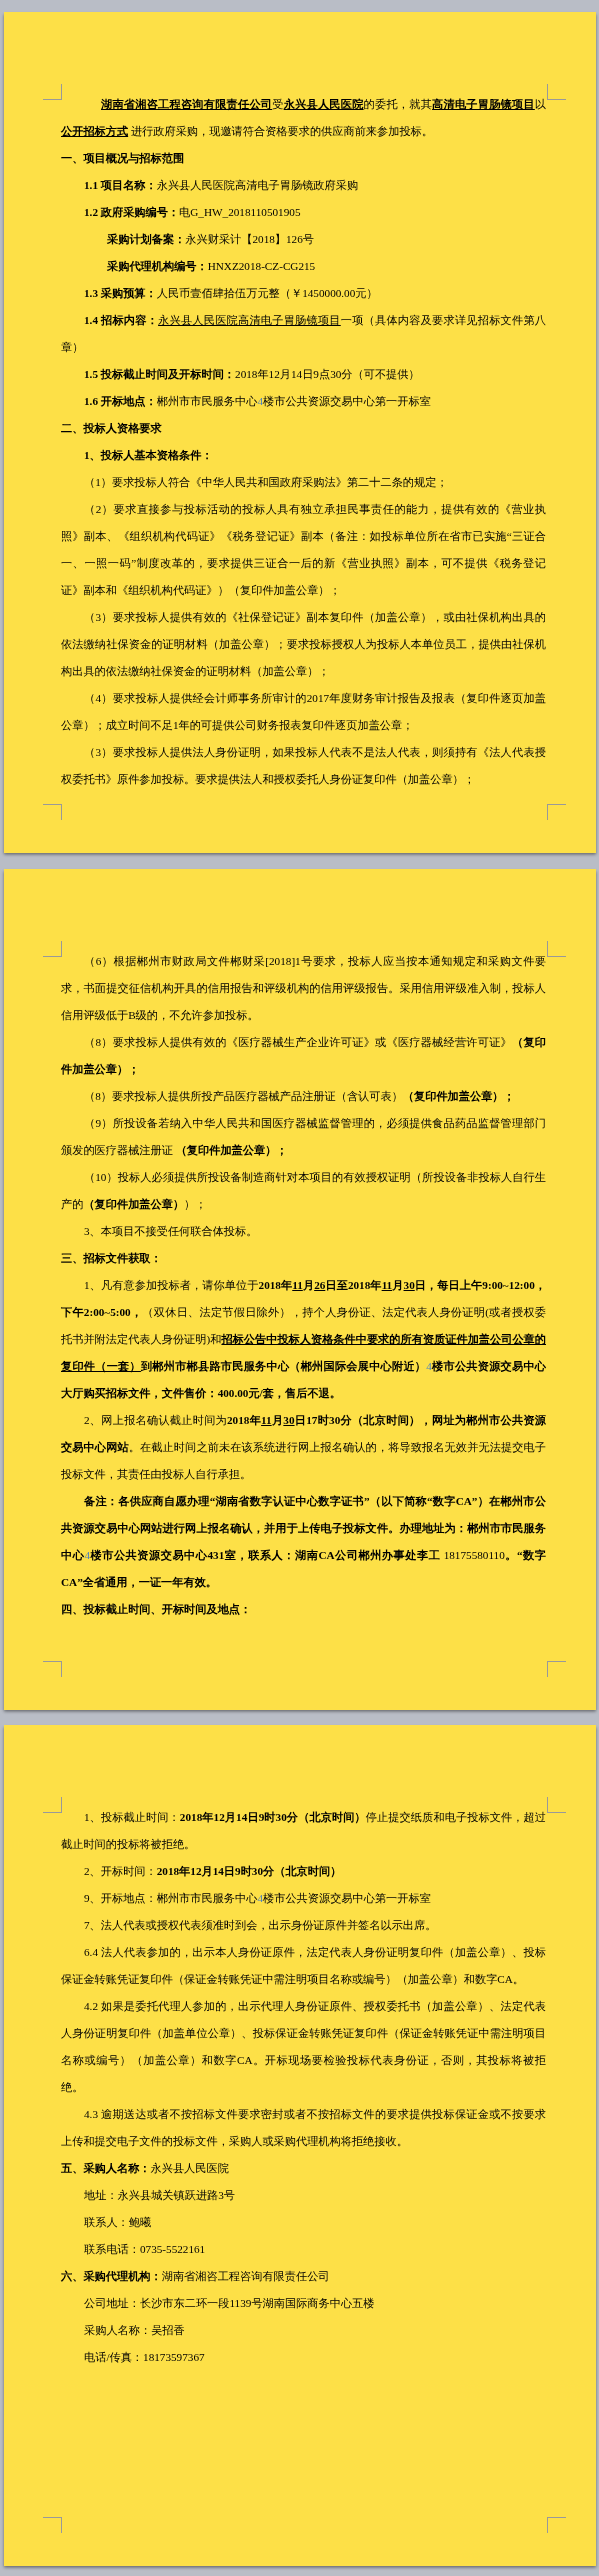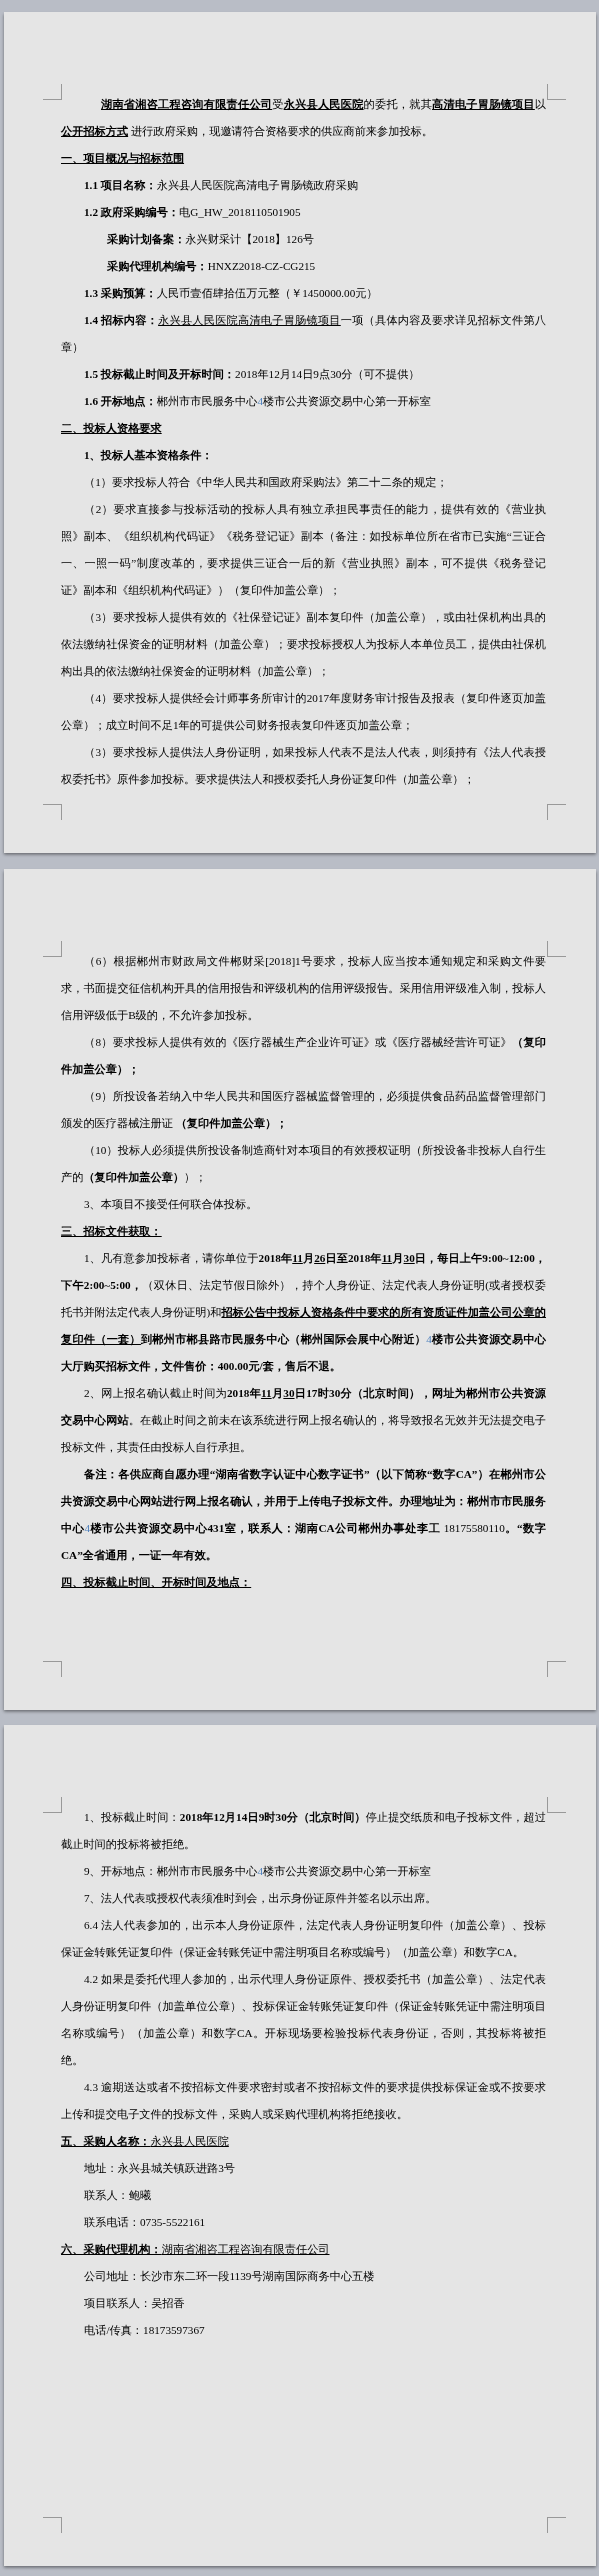--- a/index.html
+++ b/index.html
@@ -6,39 +6,39 @@
   body{
     width:600px;
     background:#b9bdc6;
     padding-top:12px;
     font-family:"Liberation Serif","DejaVu Serif",serif;
   }
   .page{
     width:592px;
     height:841px;
     margin:0 auto 15.7px auto;
-    background:#e5e5e5;
+    background:#fde047;
     position:relative;
     box-shadow:0 1.5px 3px rgba(0,0,0,0.45);
   }
   .content{
     position:absolute;
     left:57px;
     top:79px;
     width:485px;
     font-size:11.2px;
     line-height:27px;
     color:#000;
     text-align:justify;
   }
   .content p{margin:0;padding:0;}
   .b{font-weight:bold;}
   .u{text-decoration:underline;}
   .c{color:#4f81bd;}
-  .p0{text-indent:0;text-decoration:underline;}
+  .p0{text-indent:0;}
   .p2{text-indent:23px;font-family:Liberation Serif, serif;}
   .p4{text-indent:46px;}
   .pi{text-indent:40px;}
   .mark{position:absolute;width:18px;height:15px;}
   .m-tl{left:39px;top:72px;border-right:0.7px solid #999;border-bottom:0.7px solid #999;}
   .m-tr{left:543px;top:72px;border-left:0.7px solid #999;border-bottom:0.7px solid #999;}
   .m-bl{left:39px;top:792px;border-right:0.7px solid #999;border-top:0.7px solid #999;}
   .m-br{left:543px;top:792px;border-left:0.7px solid #999;border-top:0.7px solid #999;}
 </style>
 </head>
@@ -71,46 +71,48 @@
 </div>
 
 <div class="page">
   <div class="mark m-tl"></div>
   <div class="mark m-tr"></div>
   <div class="mark m-bl"></div>
   <div class="mark m-br"></div>
   <div class="content">
       <p class="p2"><span>（6）根据郴州市财政局文件郴财采[2018]1号要求，投标人应当按本通知规定和采购文件要求，书面提交征信机构开具的信用报告和评级机构的信用评级报告。采用信用评级准入制，投标人信用评级低于B级的，不允许参加投标。</span></p>
       <p class="p2"><span>（8）要求投标人提供有效的《医疗器械生产企业许可证》或《医疗器械经营许可证》</span><span class="b">（复印件加盖公章）；</span></p>
+      <p class="p2"><span>（8）要求投标人提供所投产品医疗器械产品注册证（含认可表）</span><span class="b">（复印件加盖公章）；</span></p>
       <p class="p2"><span>（9）所投设备若纳入中华人民共和国医疗器械监督管理的，必须提供食品药品监督管理部门颁发的医疗器械注册证 </span><span class="b">（复印件加盖公章）；</span></p>
       <p class="p2"><span>（10）投标人必须提供所投设备制造商针对本项目的有效授权证明（所投设备非投标人自行生产的</span><span class="b">（复印件加盖公章）</span><span>）；</span></p>
       <p class="p2"><span>3、本项目不接受任何联合体投标。</span></p>
       <p class="p0"><span class="b">三、招标文件获取：</span></p>
       <p class="p2"><span>1、凡有意参加投标者，请你单位于</span><span class="b">2018年</span><span class="b u">11</span><span class="b">月</span><span class="b u">26</span><span class="b">日至2018年</span><span class="b u">11</span><span class="b">月</span><span class="b u">30</span><span class="b">日，每日上午9:00~12:00，下午2:00~5:00，</span><span>（双休日、法定节假日除外），持个人身份证、法定代表人身份证明(或者授权委托书并附法定代表人身份证明)和</span><span class="b u">招标公告中投标人资格条件中要求的所有资质证件加盖公司公章的复印件（一套）</span><span class="b">到郴州市郴县路市民服务中心（郴州国际会展中心附近）</span><span class="c">4</span><span class="b">楼市公共资源交易中心大厅购买招标文件，文件售价：400.00元/套，售后不退。</span></p>
       <p class="p2"><span>2、网上报名确认截止时间为</span><span class="b">2018年</span><span class="b u">11</span><span class="b">月</span><span class="b u">30</span><span class="b">日17时30分（北京时间），网址为郴州市公共资源交易中心网站</span><span>。在截止时间之前未在该系统进行网上报名确认的，将导致报名无效并无法提交电子投标文件，其责任由投标人自行承担。</span></p>
       <p class="p2"><span class="b">备注：各供应商自愿办理“湖南省数字认证中心数字证书”（以下简称“数字CA”）在郴州市公共资源交易中心网站进行网上报名确认，并用于上传电子投标文件。办理地址为：郴州市市民服务中心</span><span class="c">4</span><span class="b">楼市公共资源交易中心431室，联系人：湖南CA公司郴州办事处李工 </span><span>18175580110</span><span class="b">。“数字CA”全省通用，一证一年有效。</span></p>
       <p class="p0"><span class="b">四、投标截止时间、开标时间及地点：</span></p>
     </div>
 </div>
 
 <div class="page">
   <div class="mark m-tl"></div>
   <div class="mark m-tr"></div>
   <div class="mark m-bl"></div>
   <div class="mark m-br"></div>
   <div class="content">
       <p class="p2"><span>1、投标截止时间：</span><span class="b">2018年12月14日9时30分（北京时间）</span><span>停止提交纸质和电子投标文件，超过截止时间的投标将被拒绝。</span></p>
+      <p class="p2"><span>2、开标时间：</span><span class="b">2018年12月14日9时30分（北京时间）</span></p>
       <p class="p2"><span>9、开标地点：郴州市市民服务中心</span><span class="c">4</span><span>楼市公共资源交易中心第一开标室</span></p>
       <p class="p2"><span>7、法人代表或授权代表须准时到会，出示身份证原件并签名以示出席。</span></p>
       <p class="p2"><span>6.4 法人代表参加的，出示本人身份证原件，法定代表人身份证明复印件（加盖公章）、投标保证金转账凭证复印件（保证金转账凭证中需注明项目名称或编号）（加盖公章）和数字CA。</span></p>
       <p class="p2"><span>4.2 如果是委托代理人参加的，出示代理人身份证原件、授权委托书（加盖公章）、法定代表人身份证明复印件（加盖单位公章）、投标保证金转账凭证复印件（保证金转账凭证中需注明项目名称或编号）（加盖公章）和数字CA。开标现场要检验投标代表身份证，否则，其投标将被拒绝。</span></p>
       <p class="p2"><span>4.3 逾期送达或者不按招标文件要求密封或者不按招标文件的要求提供投标保证金或不按要求上传和提交电子文件的投标文件，采购人或采购代理机构将拒绝接收。</span></p>
       <p class="p0"><span class="b">五、采购人名称：</span><span>永兴县人民医院</span></p>
       <p class="p2"><span>地址：永兴县城关镇跃进路3号</span></p>
       <p class="p2"><span>联系人：鲍曦</span></p>
       <p class="p2"><span>联系电话：0735-5522161</span></p>
       <p class="p0"><span class="b">六、采购代理机构：</span><span>湖南省湘咨工程咨询有限责任公司</span></p>
       <p class="p2"><span>公司地址：长沙市东二环一段1139号湖南国际商务中心五楼</span></p>
-      <p class="p2"><span>项目联系人：吴招香</span></p>
+      <p class="p2"><span>采购人名称：吴招香</span></p>
       <p class="p2"><span>电话/传真：18173597367</span></p>
     </div>
 </div>
 
 
 </body></html>

